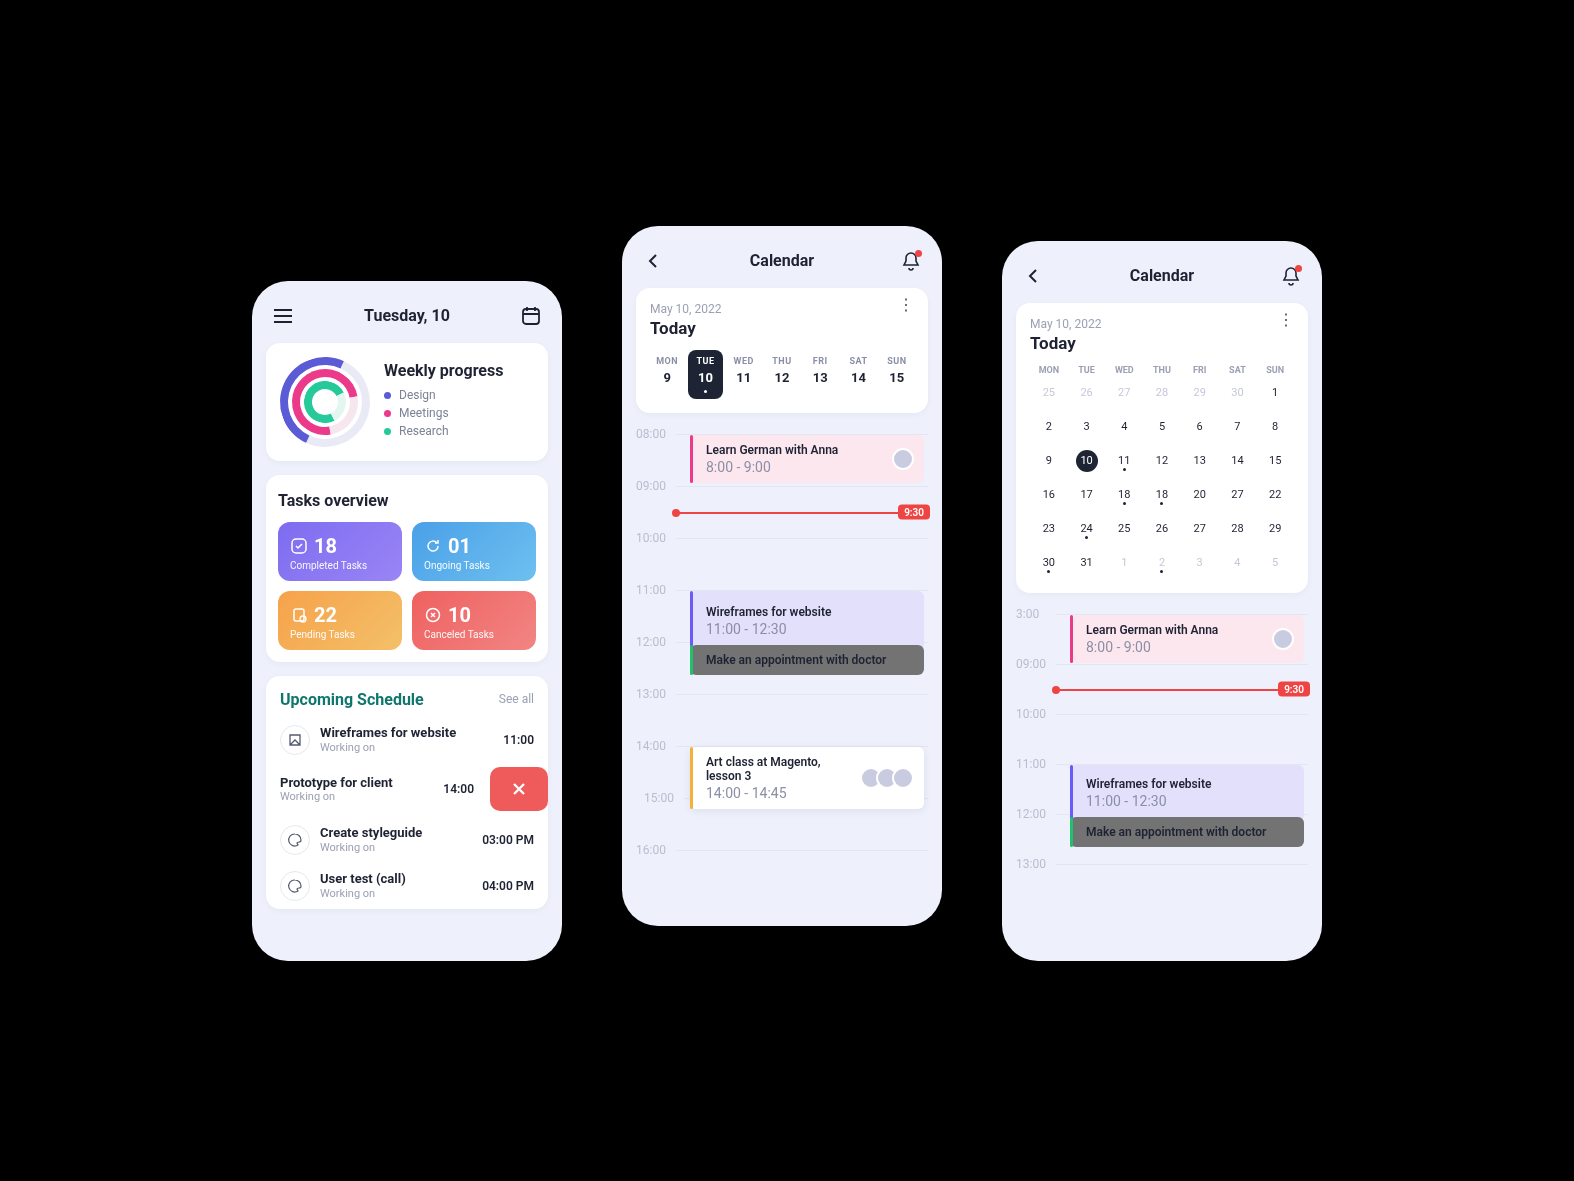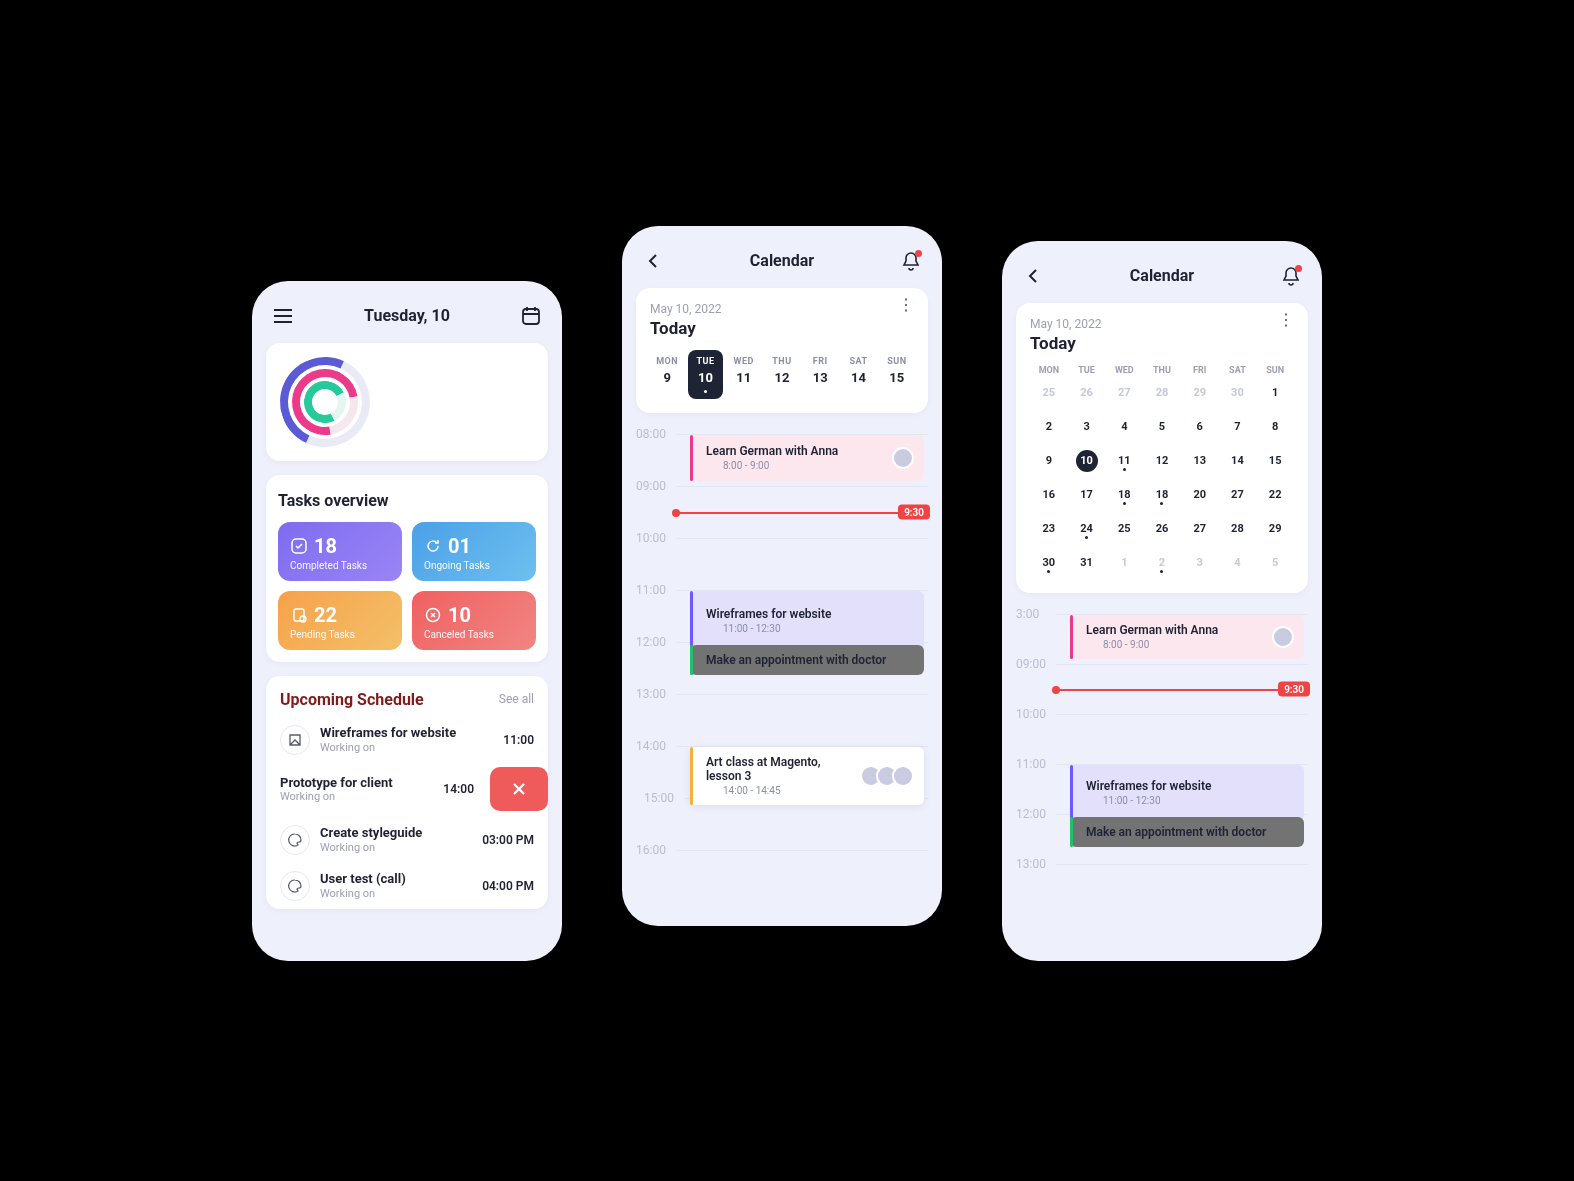--- a/index.html
+++ b/index.html
@@ -54,21 +54,21 @@
   .tile .tnum { font-size:20px; font-weight:700; display:flex; align-items:center; gap:6px;}
   .tile .tlabel { font-size:10px; opacity:.95; margin-top:2px;}
   .tile-ico { width:18px; height:18px; display:flex; align-items:center; justify-content:center;}
   .tileA{ background:linear-gradient(135deg,#7d6cf0,#9a85f5);}
   .tileB{ background:linear-gradient(135deg,#4aa0e8,#6ec0ef);}
   .tileC{ background:linear-gradient(135deg,#f6a24a,#f3c069);}
   .tileD{ background:linear-gradient(135deg,#ef6160,#f18583);}
 
   
   .section-hdr{ display:flex; align-items:center; justify-content:space-between; margin:2px 0 8px;}
-  .section-hdr h3{ font-size:16px; font-weight:700; color:#7f1d1d;}
+  .section-hdr h3{ font-size:16px; font-weight:700; color:#0f766e;}
   .see-all{ font-size:12px; color:#9ca0b3;}
   .sched-item{ display:flex; align-items:center; gap:10px; padding:8px 0; position:relative;}
   .sched-ico{ width:30px; height:30px; border-radius:50%; border:1px solid #e6e8f1; display:flex; align-items:center; justify-content:center; color:#555a71; flex-shrink:0; background:#fff;}
   .sched-txt .t1{ font-size:13px; font-weight:700; color:#1e2233;}
   .sched-txt .t2{ font-size:11px; color:#9ca0b3; margin-top:1px;}
   .sched-time{ margin-left:auto; font-size:12px; color:#1e2233; font-weight:600;}
   .swipe-row{ display:flex; align-items:center; gap:10px; }
   .swipe-main{ flex:1; min-width:0;}
   .swipe-main .t1{ font-size:13px; font-weight:700; color:#1e2233;}
   .swipe-main .t2{ font-size:11px; color:#9ca0b3;}
@@ -94,39 +94,39 @@
   .timeline{ position:relative; margin-top:4px;}
   .hour-row{ display:flex; align-items:flex-start; height:50px; }
   .hour-lbl{ width:40px; font-size:12px; color:#b9bdcf; padding-top:0;}
   .hour-line{ flex:1; border-top:1px solid #e3e6f1; height:1px; margin-top:7px;}
   .now-line{ position:absolute; left:40px; right:0; height:2px; background:#ef4444;}
   .now-dot{ position:absolute; left:36px; width:8px; height:8px; background:#ef4444; border-radius:50%; transform:translateY(-3px);}
   .now-badge{ position:absolute; right:-2px; background:#ef4444; color:#fff; font-size:10px; font-weight:600; padding:2px 6px; border-radius:4px; transform:translateY(-50%);}
   .evt{ position:absolute; left:54px; right:4px; border-radius:6px; padding:8px 10px; display:flex; gap:10px; align-items:center;}
   .evt .bar{ position:absolute; left:0; top:0; bottom:0; width:3px; border-radius:3px;}
   .evt .etxt .et1{ font-size:12px; font-weight:600; color:#1e2233;}
-  .evt .etxt .et2{ font-size:10px; color:#8a8fa5; margin-top:2px;margin-left:17px;}
+  .evt .etxt .et2{ font-size:14px; color:#8a8fa5; margin-top:2px;}
   .evt .avs{ margin-left:auto; display:flex;}
   .av{ width:22px; height:22px; border-radius:50%; border:2px solid #fff; background:#c9cbe0; margin-left:-6px;}
   .av:first-child{margin-left:0;}
   .evt-pink{ background:#fde7ef;}
   .evt-pink .bar{ background:#ec3a8b;}
   .evt-purple{ background:#e3e0fb;}
   .evt-purple .bar{ background:#6a5af9;}
   .evt-green{ background:#737373;}
   .evt-green .bar{ background:#21c06a;}
   .evt-white{ background:#ffffff; box-shadow:0 2px 8px rgba(20,30,60,0.08);}
   .evt-white .bar{ background:#f2b23a;}
 
   
   .month-dow{ display:grid; grid-template-columns:repeat(7,1fr); font-size:9px; color:#9ca0b3; text-align:center; margin-top:12px; font-weight:700;}
   .month-grid{ display:grid; grid-template-columns:repeat(7,1fr); row-gap:6px; margin-top:6px;}
   .mcell{ height:28px; display:flex; flex-direction:column; align-items:center; justify-content:center; font-size:11px; color:#1e2233; cursor:pointer; position:relative;}
   .mcell.out{ color:#c5c8d8;}
-  .mcell .mnum{ font-weight:700;}
+  .mcell .mnum{ font-weight:400;}
   .mcell .mdot{ width:3px; height:3px; border-radius:50%; background:#1e2233; margin-top:1px; visibility:hidden;}
   .mcell.has .mdot{ visibility:visible;}
   .mcell.sel .mnum{ background:#1f2434; color:#fff; width:22px; height:22px; border-radius:50%; display:flex; align-items:center; justify-content:center;}
 
   .upcoming-card{ padding:12px 14px 0;}
 </style>
 </head>
 <body>
 
 <div class="phone phone1">
@@ -145,20 +145,37 @@
             <path d="M6 1v4M14 1v4" stroke="currentColor" stroke-width="1.8"></path>
           </svg>
     </div>
   </div>
 
   <div class="card progress-card">
     <div class="ring-wrap">
       <div class="ring ring1"></div>
           <div class="ring ring2"></div>
           <div class="ring ring3"></div>
+    </div>
+    <div class="prog-right">
+      <h3>Weekly progress</h3>
+      <ul class="legend" id="legend">
+            <li>
+              <span class="dot" style="background:#5b5bd6"></span>
+              <span>Design</span>
+            </li>
+            <li>
+              <span class="dot" style="background:#ec3a8b"></span>
+              <span>Meetings</span>
+            </li>
+            <li>
+              <span class="dot" style="background:#26c99a"></span>
+              <span>Research</span>
+            </li>
+          </ul>
     </div>
   </div>
 
   <div class="card" style="padding:14px 12px 12px;">
     <div class="tasks-title">Tasks overview</div>
     <div class="tiles" id="tiles">
           <div class="tile tileA">
             <div class="tnum">
               <span class="tile-ico">
                 <svg width="16" height="16" viewBox="0 0 16 16" fill="none">

